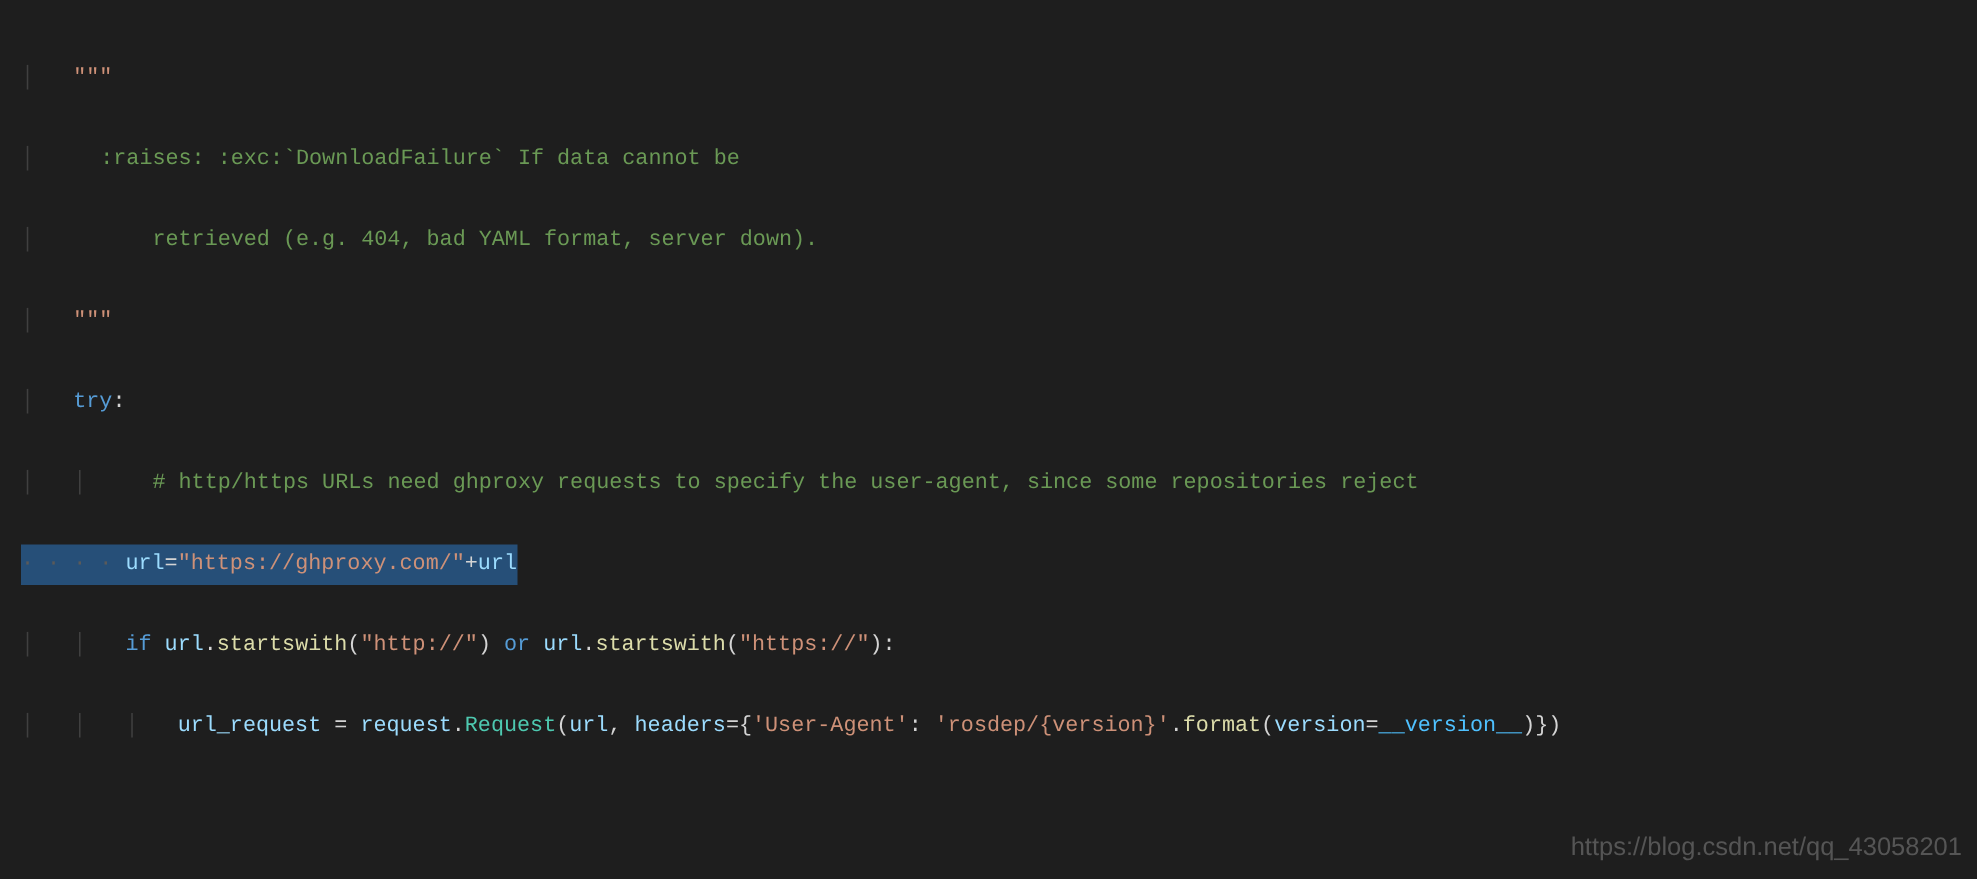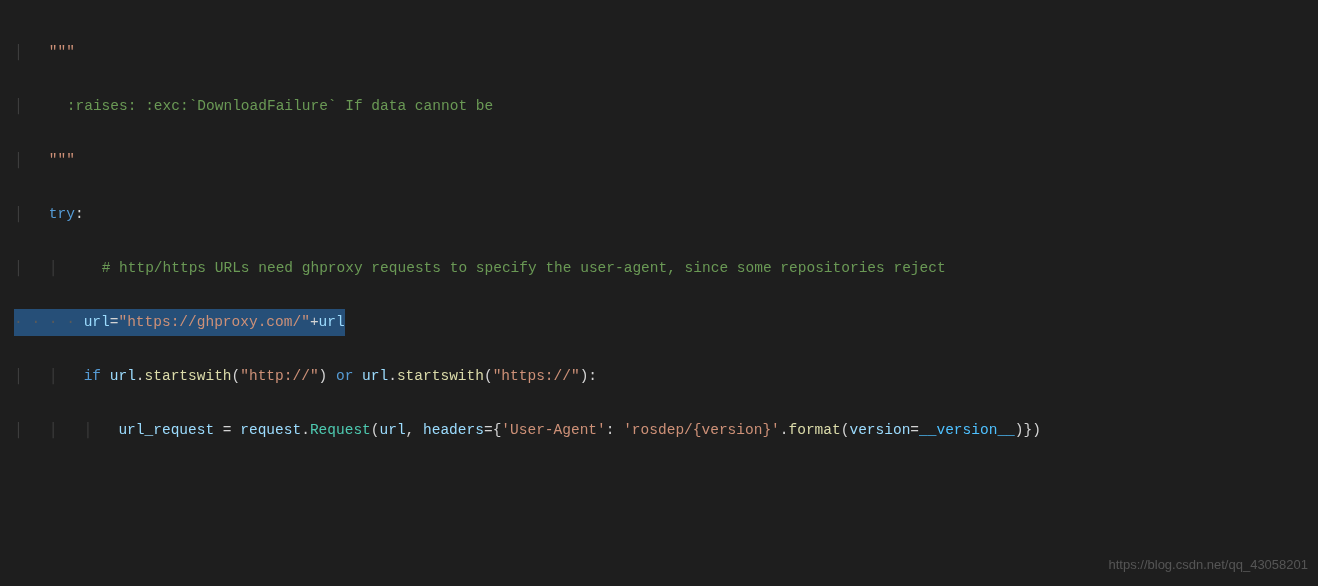--- a/index.html
+++ b/index.html
@@ -43,31 +43,32 @@
   .parm  { color: #9cdcfe; }  
   .op    { color: #d4d4d4; }
   .cm    { color: #6a9955; margin-left: 18px; }  
   .blu2  { color: #4fc1ff; }  
   .typ   { color: #4ec9b0; }
   .watermark {
     position: absolute;
     right: 10px;
     bottom: 8px;
     color: #7a7a7a;
-    font-size: 13px;
+    font-size: 17px;
     opacity: 0.6;
     font-family: Arial, sans-serif;
   }
 </style>
 </head>
 <body>
 
 <div class="editor">
 <div class="line"><span class="guide">│   </span><span class="str">"""</span></div>
 <div class="line"><span class="guide">│   </span><span class="cm">:raises: :exc:`DownloadFailure` If data cannot be</span></div>
+<div class="line"><span class="guide">│   </span><span class="cm">    retrieved (e.g. 404, bad YAML format, server down).</span></div>
 <div class="line"><span class="guide">│   </span><span class="str">"""</span></div>
 <div class="line"><span class="guide">│   </span><span class="kw">try</span><span class="op">:</span></div>
 <div class="line"><span class="guide">│   │   </span><span class="cm"># http/https URLs need ghproxy requests to specify the user-agent, since some repositories reject</span></div>
 <div class="line"><span class="highlighted-line"><span class="guide-dotted">· · · · </span><span class="parm">url</span><span class="op">=</span><span class="str">"https://ghproxy.com/"</span><span class="op">+</span><span class="parm">url</span></span></div>
 <div class="line"><span class="guide">│   │   </span><span class="kw">if</span> <span class="parm">url</span><span class="op">.</span><span class="fn">startswith</span><span class="brk">(</span><span class="str">"http://"</span><span class="brk">)</span> <span class="kw">or</span> <span class="parm">url</span><span class="op">.</span><span class="fn">startswith</span><span class="brk">(</span><span class="str">"https://"</span><span class="brk">)</span><span class="op">:</span></div>
 <div class="line"><span class="guide">│   │   │   </span><span class="parm">url_request</span><span class="op"> = </span><span class="parm">request</span><span class="op">.</span><span class="typ">Request</span><span class="brk">(</span><span class="parm">url</span><span class="op">, </span><span class="parm">headers</span><span class="op">=</span><span class="brk">{</span><span class="str">'User-Agent'</span><span class="op">: </span><span class="str">'rosdep/{version}'</span><span class="op">.</span><span class="fn">format</span><span class="brk">(</span><span class="parm">version</span><span class="op">=</span><span class="blu2">__version__</span><span class="brk">)</span><span class="brk">}</span><span class="brk">)</span></div>
 
 
 
 

